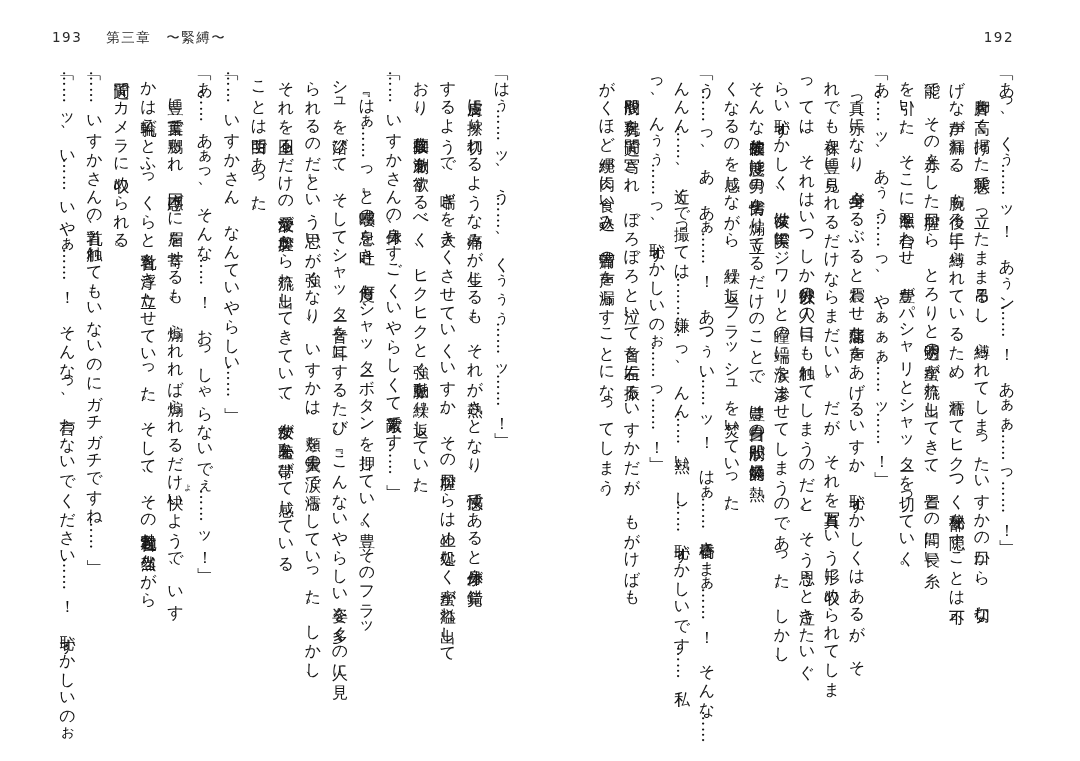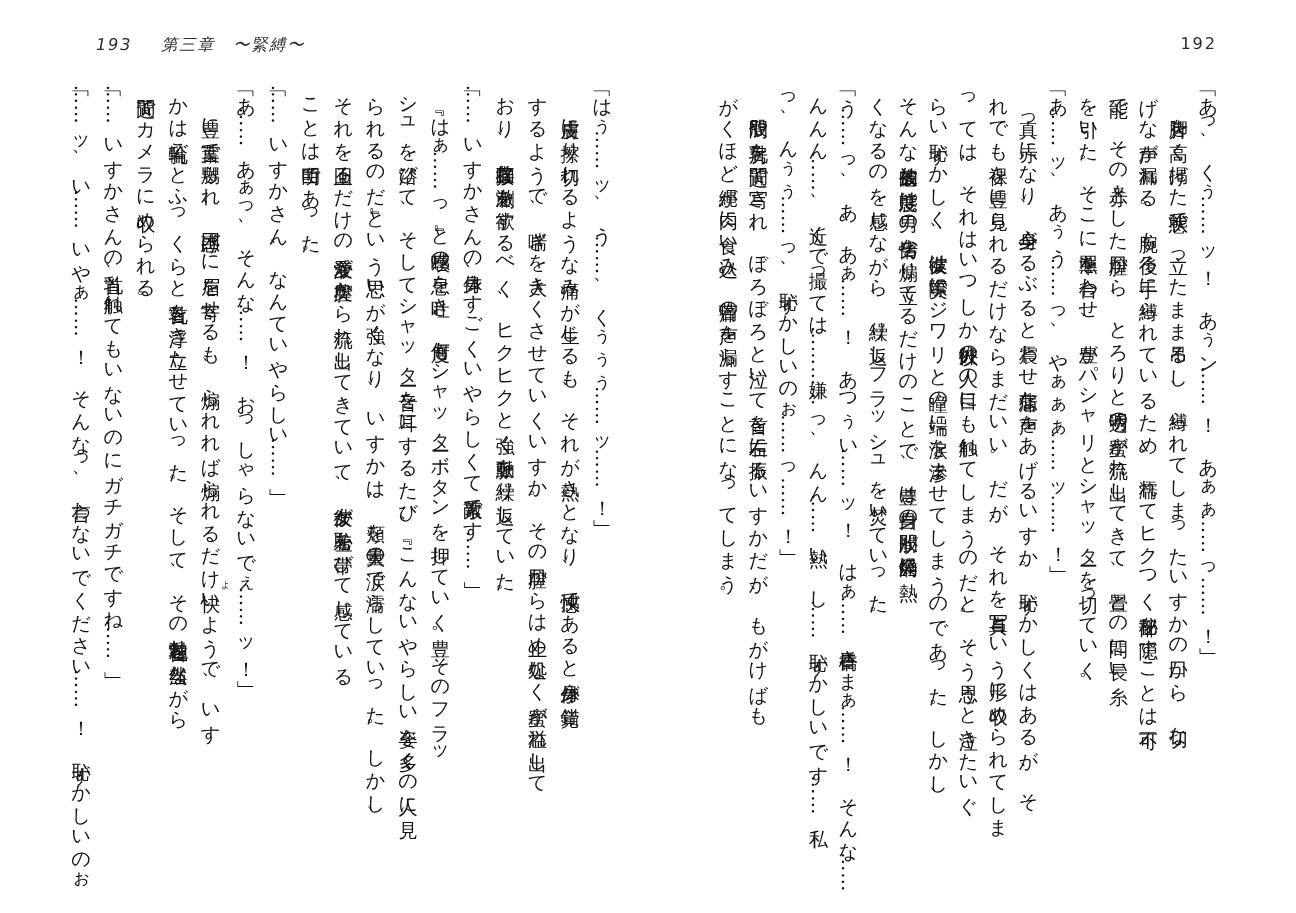--- a/index.html
+++ b/index.html
@@ -17,21 +17,21 @@
   
   .running-head {
     position: absolute;
     top: 29px;
     font-family: "DejaVu Sans", "Liberation Sans", sans-serif;
     font-size: 13.5px;
     color: #2b2b2b;
     letter-spacing: 1.5px;
     white-space: nowrap;
   }
-  .running-head-left { left: 80px; font-style: italic; }
+  .running-head-left { left: 52px; }
   .running-head-left .chapter { margin-left: 24px; }
   .running-head-right { right: 66px; text-align: center; }
 
   
   .text-body {
     position: absolute;
     top: 70px;
     height: 680px;
     writing-mode: vertical-rl;
     text-orientation: mixed;

